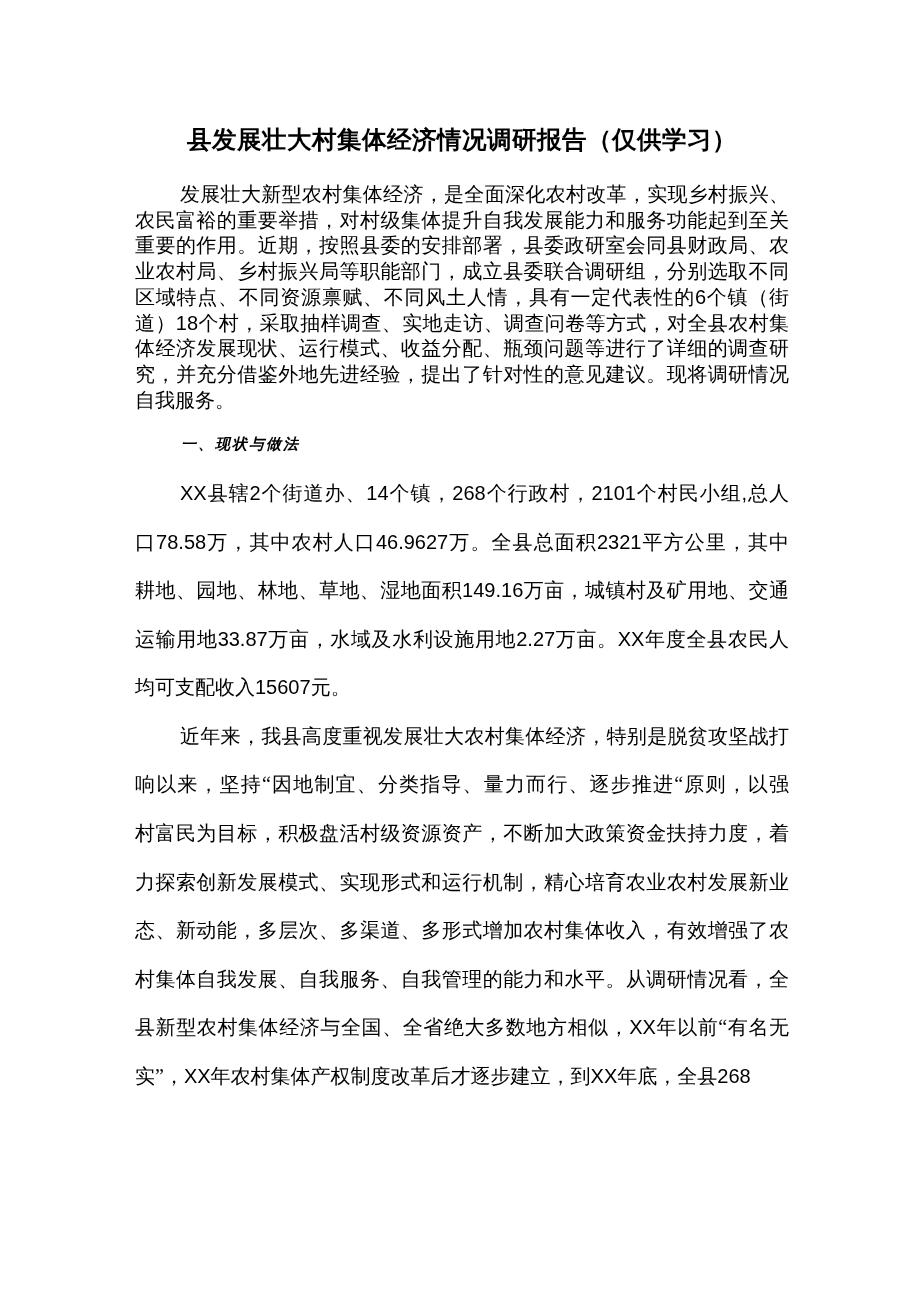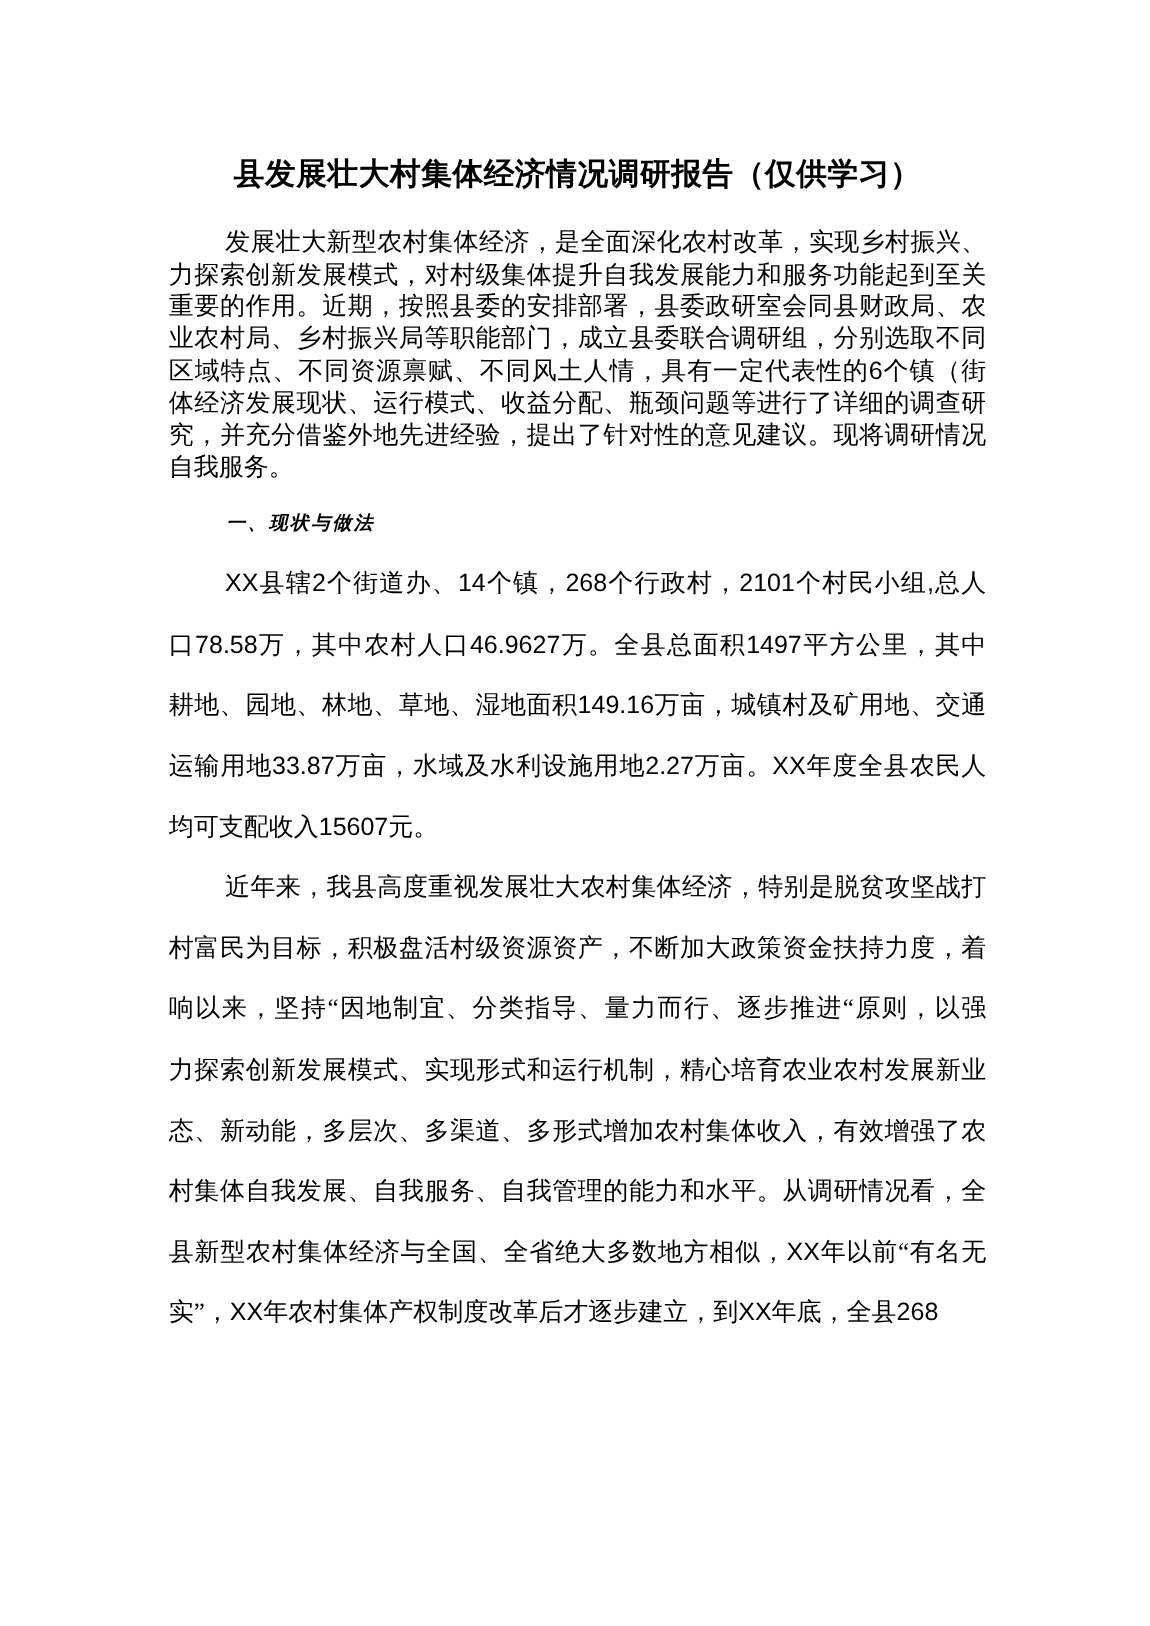--- a/index.html
+++ b/index.html
@@ -65,44 +65,45 @@
 </head>
 <body>
 
 <div class="page">
   <div class="content">
 
     <div class="doc-title">县发展壮大村集体经济情况调研报告（仅供学习）</div>
 
     <div class="para intro-para">
         <div class="line">发展壮大新型农村集体经济，是全面深化农村改革，实现乡村振兴、</div>
-        <div class="line">力探索创新发展模式，对村级集体提升自我发展能力和服务功能起到至关</div>
+        <div class="line">农民富裕的重要举措，对村级集体提升自我发展能力和服务功能起到至关</div>
         <div class="line">重要的作用。近期，按照县委的安排部署，县委政研室会同县财政局、农</div>
         <div class="line">业农村局、乡村振兴局等职能部门，成立县委联合调研组，分别选取不同</div>
         <div class="line">区域特点、不同资源禀赋、不同风土人情，具有一定代表性的<span class="latin">6</span>个镇（街</div>
+        <div class="line">道）<span class="latin">18</span>个村，采取抽样调查、实地走访、调查问卷等方式，对全县农村集</div>
         <div class="line">体经济发展现状、运行模式、收益分配、瓶颈问题等进行了详细的调查研</div>
         <div class="line">究，并充分借鉴外地先进经验，提出了针对性的意见建议。现将调研情况</div>
         <div class="line">自我服务。</div>
       </div>
 
     <div class="doc-section">
       <div class="section-heading">一、现状与做法</div>
 
       <div class="para">
           <div class="line"><span class="latin">XX</span>县辖<span class="latin">2</span>个街道办、<span class="latin">14</span>个镇，<span class="latin">268</span>个行政村，<span class="latin">2101</span>个村民小组<span class="latin">,</span>总人</div>
-          <div class="line">口<span class="latin">78.58</span>万，其中农村人口<span class="latin">46.9627</span>万。全县总面积<span class="latin">1497</span>平方公里，其中</div>
+          <div class="line">口<span class="latin">78.58</span>万，其中农村人口<span class="latin">46.9627</span>万。全县总面积<span class="latin">2321</span>平方公里，其中</div>
           <div class="line">耕地、园地、林地、草地、湿地面积<span class="latin">149.16</span>万亩，城镇村及矿用地、交通</div>
           <div class="line">运输用地<span class="latin">33.87</span>万亩，水域及水利设施用地<span class="latin">2.27</span>万亩。<span class="latin">XX</span>年度全县农民人</div>
           <div class="line">均可支配收入<span class="latin">15607</span>元。</div>
         </div>
 
       <div class="para">
           <div class="line">近年来，我县高度重视发展壮大农村集体经济，特别是脱贫攻坚战打</div>
+          <div class="line">响以来，坚持“因地制宜、分类指导、量力而行、逐步推进“原则，以强</div>
           <div class="line">村富民为目标，积极盘活村级资源资产，不断加大政策资金扶持力度，着</div>
-          <div class="line">响以来，坚持“因地制宜、分类指导、量力而行、逐步推进“原则，以强</div>
           <div class="line">力探索创新发展模式、实现形式和运行机制，精心培育农业农村发展新业</div>
           <div class="line">态、新动能，多层次、多渠道、多形式增加农村集体收入，有效增强了农</div>
           <div class="line">村集体自我发展、自我服务、自我管理的能力和水平。从调研情况看，全</div>
           <div class="line">县新型农村集体经济与全国、全省绝大多数地方相似，<span class="latin">XX</span>年以前“有名无</div>
           <div class="line">实”，<span class="latin">XX</span>年农村集体产权制度改革后才逐步建立，到<span class="latin">XX</span>年底，全县<span class="latin">268</span></div>
         </div>
     </div>
 
   </div>
 </div>

